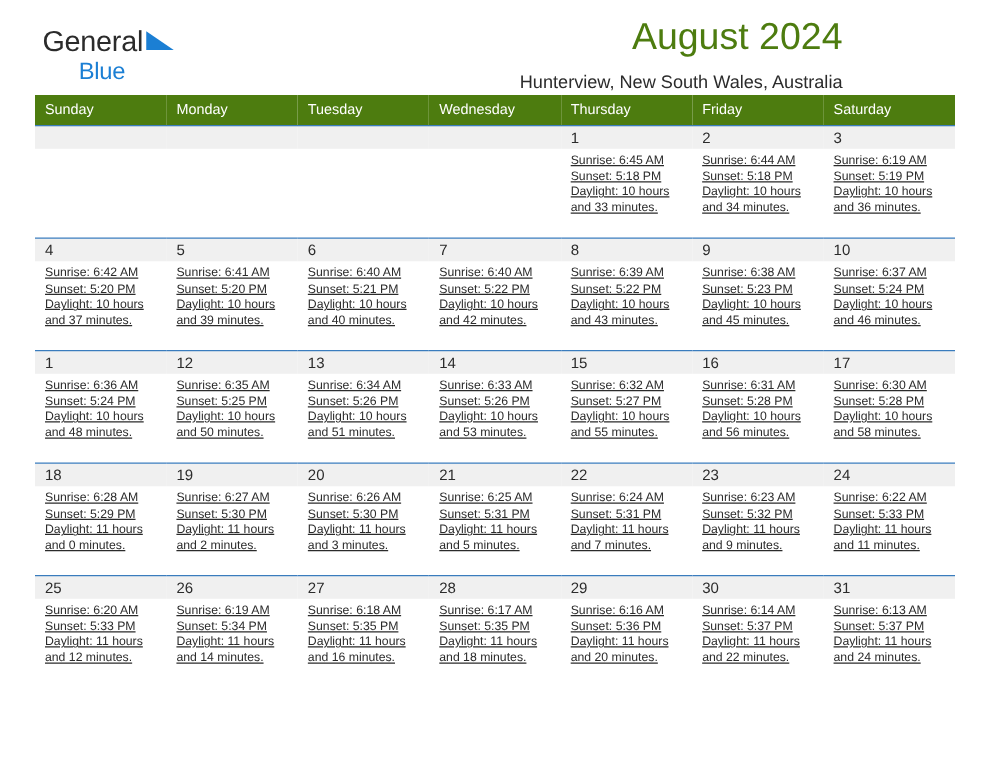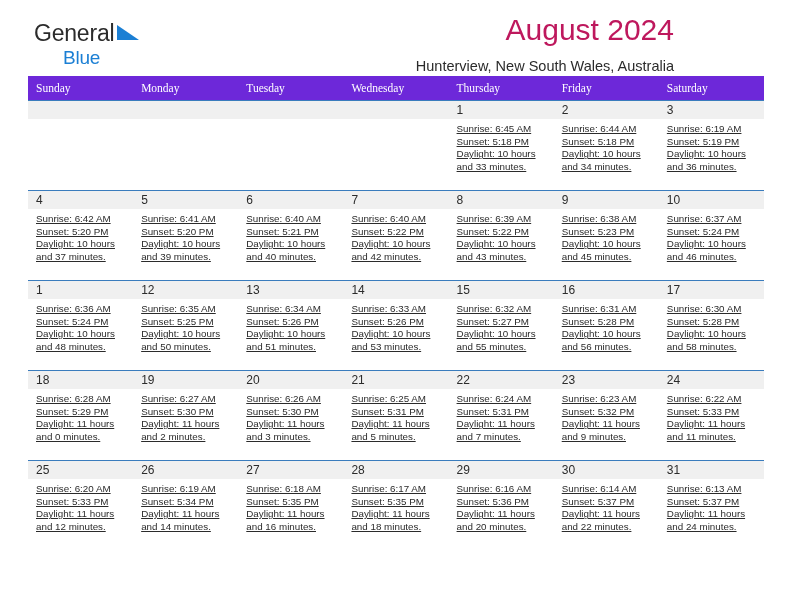--- a/index.html
+++ b/index.html
@@ -55,48 +55,47 @@
     margin-top: 2px;
   }
   .title-wrap {
     position: absolute;
     right: 6px;
     top: 14px;
     text-align: right;
   }
   .cal-title {
     font-size: 30px;
-    color: #be185d;
+    color: #4d7c0f;
     line-height: 1.05;
     font-weight: normal;
     margin: 0;
   }
   .cal-subtitle {
     font-size: 14.5px;
     color: #2b2b2b;
     margin-top: 12px;
     text-align: center;
   }
 
   
   .calendar {
     width: 736px;
     border-collapse: collapse;
     table-layout: fixed;
   }
   .calendar th {
-    background: #6d28d9;
+    background: #4d7c0f;
     color: #ffffff;
     font-weight: normal;
     font-size: 11.5px;
     text-align: left;
     padding: 6px 0 6px 8px;
     height: 19px;
     box-sizing: border-box;
-    font-family: Liberation Serif, serif;
   }
   .calendar td {
     vertical-align: top;
     padding: 0;
     border-top: 1px solid #3a7cbd;
     height: 90px;
     box-sizing: border-box;
   }
   .calendar tr.week-row td {
     border-top: 1px solid #3a7cbd;

